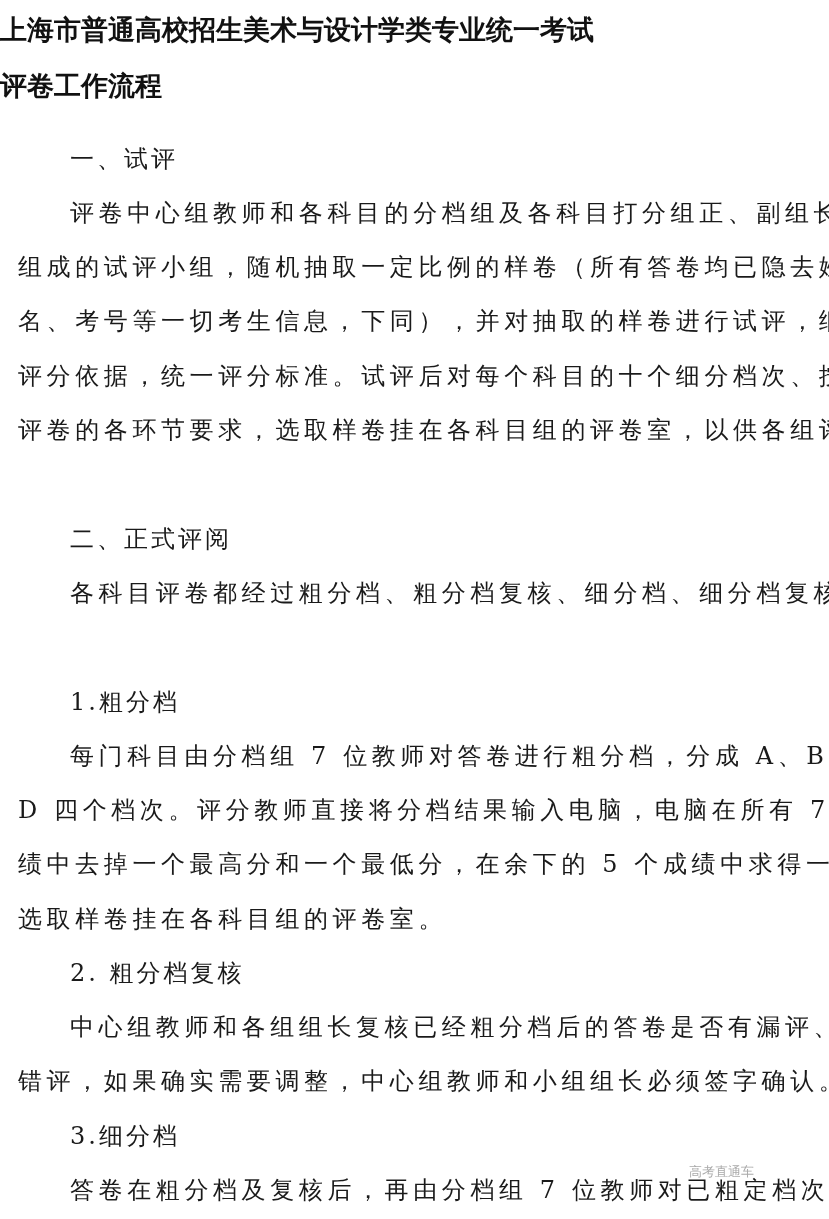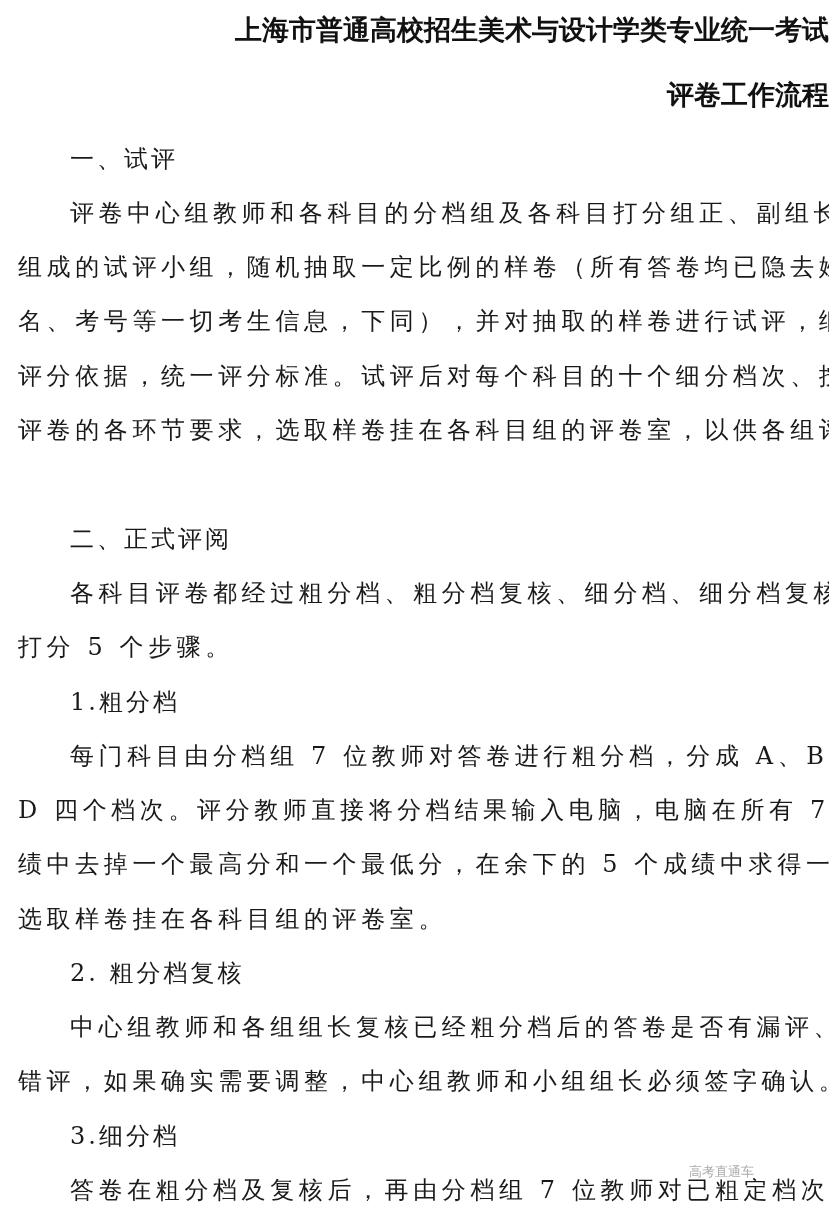--- a/index.html
+++ b/index.html
@@ -18,21 +18,21 @@
       position: absolute;
       left: 0;
       top: 0;
       width: 829px;
       height: 1219px;
     }
     .title {
       position: absolute;
       left: 0;
       width: 829px;
-      text-align: right;
+      text-align: left;
       font-family: "DejaVu Sans", "Liberation Sans", sans-serif;
       font-weight: bold;
       font-size: 27px;
       color: #111111;
       letter-spacing: 0px;
       white-space: nowrap;
     }
     .line {
       position: absolute;
       left: 18px;
@@ -56,32 +56,31 @@
       white-space: nowrap;
       letter-spacing: 0px;
     }
   </style>
 </head>
 <body>
 
 <div class="doc">
 
   <div class="title" style="top:12px;">上海市普通高校招生美术与设计学类专业统一考试</div>
-  <div class="title" style="top:77px;font-family:Liberation Serif, serif;">评卷工作流程</div>
+  <div class="title" style="top:68px;font-family:Liberation Serif, serif;">评卷工作流程</div>
 
   <div class="line indent heading" style="top:144px;">一、试评</div>
   <div class="line indent" style="top:198px;">评卷中心组教师和各科目的分档组及各科目打分组正、副组长</div>
   <div class="line" style="top:252px;">组成的试评小组，随机抽取一定比例的样卷（所有答卷均已隐去姓</div>
   <div class="line" style="top:306px;">名、考号等一切考生信息，下同），并对抽取的样卷进行试评，细化</div>
   <div class="line" style="top:361px;">评分依据，统一评分标准。试评后对每个科目的十个细分档次、按</div>
   <div class="line" style="top:415px;">评卷的各环节要求，选取样卷挂在各科目组的评卷室，以供各组评</div>
 
   <div class="line indent heading" style="top:524px;">二、正式评阅</div>
   <div class="line indent" style="top:578px;">各科目评卷都经过粗分档、粗分档复核、细分档、细分档复核、</div>
-  <div class="line" style="top:632px;">打分 5 个步骤。</div>
 
   <div class="line indent heading" style="top:687px;">1.粗分档</div>
   <div class="line indent" style="top:741px;">每门科目由分档组 7 位教师对答卷进行粗分档，分成 A、B、C、</div>
   <div class="line" style="top:795px;">D 四个档次。评分教师直接将分档结果输入电脑，电脑在所有 7 个成</div>
   <div class="line" style="top:849px;">绩中去掉一个最高分和一个最低分，在余下的 5 个成绩中求得一个</div>
   <div class="line" style="top:904px;">选取样卷挂在各科目组的评卷室。</div>
 
   <div class="line indent heading" style="top:958px;">2. 粗分档复核</div>
   <div class="line indent" style="top:1012px;">中心组教师和各组组长复核已经粗分档后的答卷是否有漏评、</div>
   <div class="line" style="top:1066px;">错评，如果确实需要调整，中心组教师和小组组长必须签字确认。</div>

